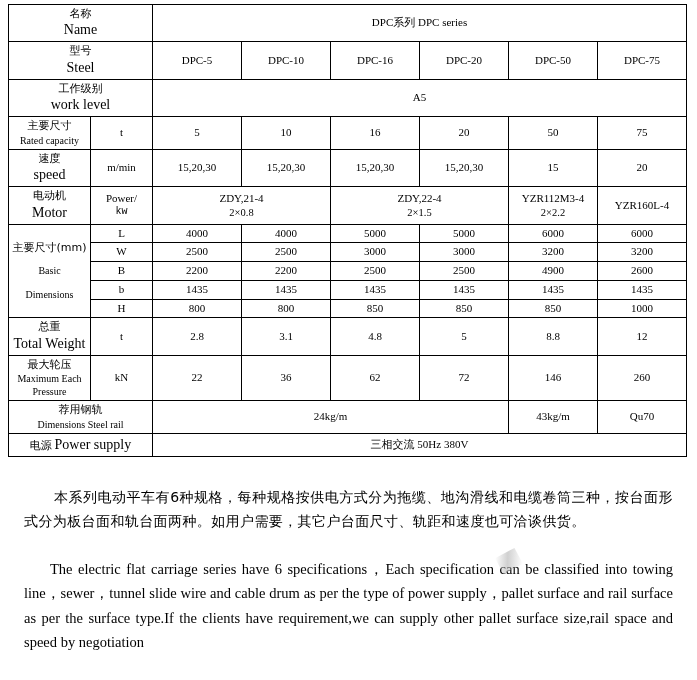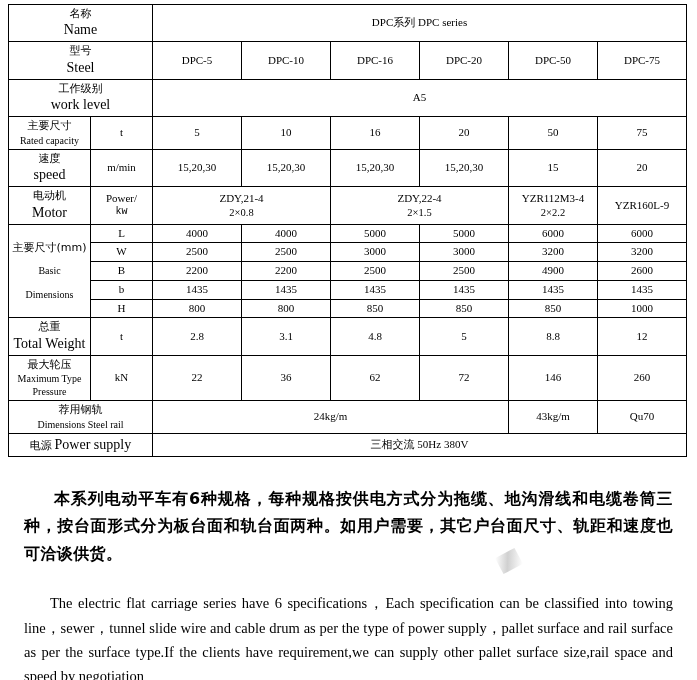--- a/index.html
+++ b/index.html
@@ -85,22 +85,22 @@
     font-family: "Liberation Serif", serif;
     display: block;
     font-size: 10px;
     margin-top: 11px;
   }
   .body-text {
     margin: 28px 24px 0 24px;
   }
   p.cn-para {
     font-family: "DejaVu Sans", sans-serif;
-    font-weight: bold;
-    font-size: 16px;
+    font-weight: normal;
+    font-size: 14px;
     line-height: 1.72;
     margin: 0 0 12px 0;
     text-align: justify;
     text-indent: 30px;
     letter-spacing: 0.4px;
   }
   p.en-para {
     font-family: "Liberation Serif", serif;
     font-size: 14.5px;
     line-height: 1.68;
@@ -209,21 +209,21 @@
         </td>
         <td colspan="2" class="val">
           <span>ZDY,22-4</span>
           <span class="l2">2×1.5</span>
         </td>
         <td class="val">
           <span>YZR112M3-4</span>
           <span class="l2">2×2.2</span>
         </td>
         <td class="val">
-          <span>YZR160L-9</span>
+          <span>YZR160L-4</span>
         </td>
       </tr>
 
       <tr>
         <td rowspan="5" class="vert-label">
           <span class="cn">主要尺寸(mm)</span>
           <span class="en">Basic</span>
           <span class="en">Dimensions</span>
         </td>
         <td class="unit">L</td>
@@ -281,21 +281,21 @@
         <td class="val">3.1</td>
         <td class="val">4.8</td>
         <td class="val">5</td>
         <td class="val">8.8</td>
         <td class="val">12</td>
       </tr>
 
       <tr>
         <td class="lbl small">
           <span class="cn">最大轮压</span>
-          <span class="en">Maximum Type Pressure</span>
+          <span class="en">Maximum Each Pressure</span>
         </td>
         <td class="unit">kN</td>
         <td class="val">22</td>
         <td class="val">36</td>
         <td class="val">62</td>
         <td class="val">72</td>
         <td class="val">146</td>
         <td class="val">260</td>
       </tr>
 

